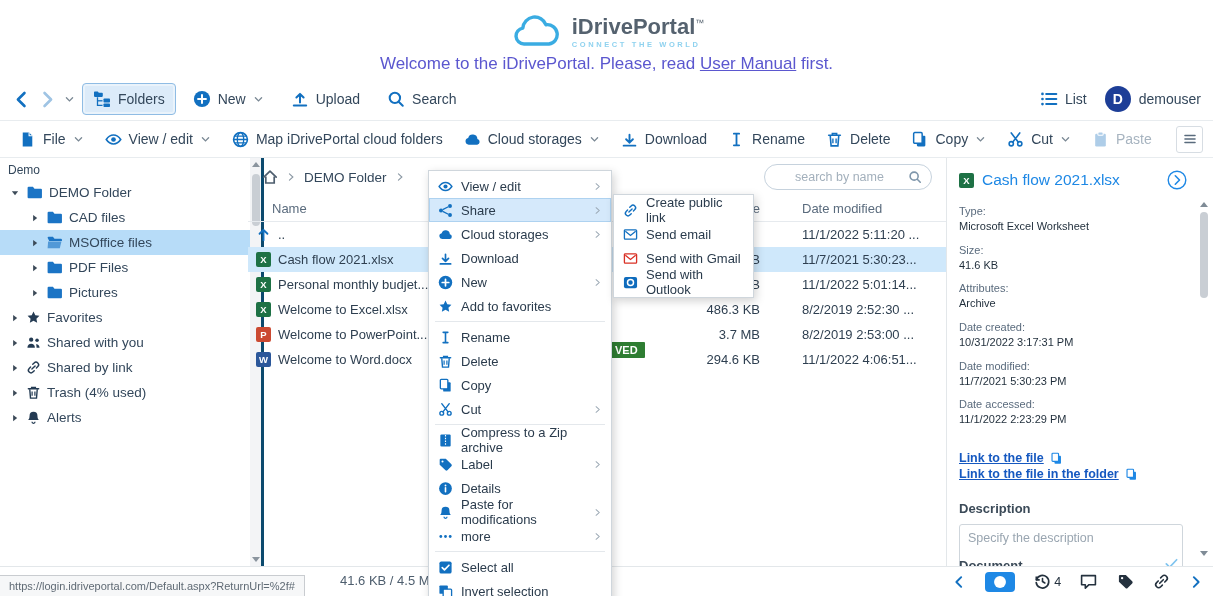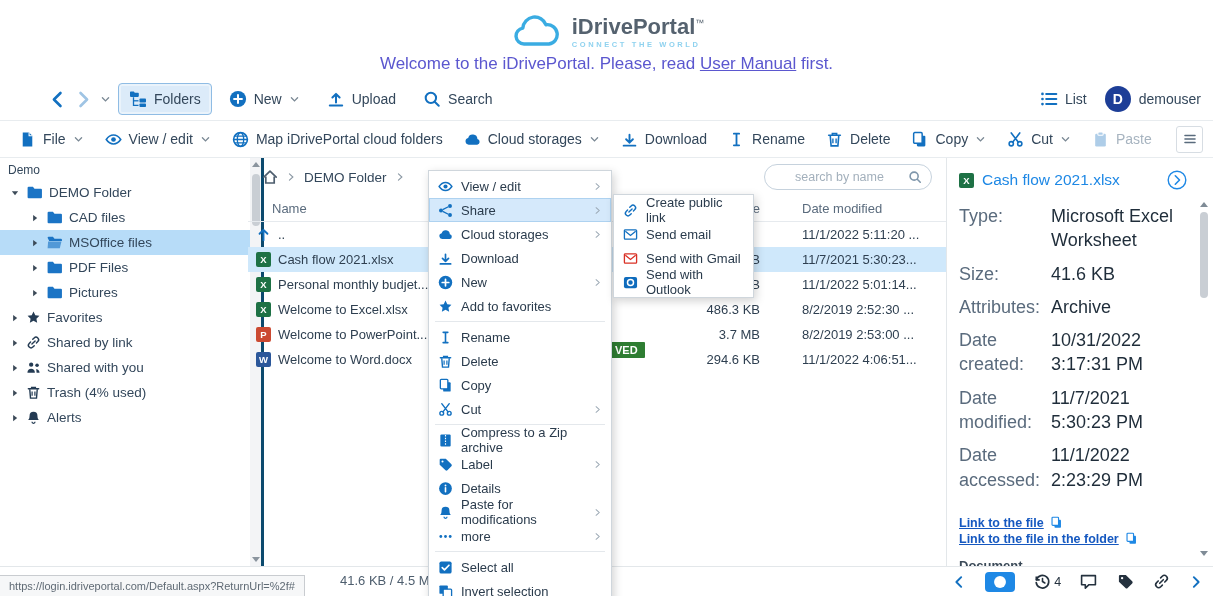--- a/index.html
+++ b/index.html
@@ -15,21 +15,21 @@
   .logo-row{ display:flex; justify-content:center; align-items:center; gap:9px; padding-top:15px; }
   .logo-cloud{ width:54px; height:34px; }
   .logo-title{ font-size:22px; color:#55626f; font-weight:bold; line-height:1; text-align:left; }
   .logo-title sup{ font-size:9px; font-weight:normal; }
   .logo-tagline{ font-size:7.5px; color:#8fd2ef; letter-spacing:2.6px; font-weight:bold; margin-top:2px; text-align:left; }
   .welcome{ margin-top:5px; text-align:center; font-size:17px; color:#5b57cf; }
   .welcome a{ color:#5b57cf; text-decoration:underline; cursor:pointer; }
 
   
   .tb1{ position:absolute; top:78px; left:0; right:0; height:42px; display:flex; align-items:center;
-        padding:0 12px; gap:7px;margin-left:36px; }
+        padding:0 12px; gap:7px; }
   .navarrow{ width:19px; height:19px; color:#1270c0; cursor:pointer; }
   .navarrow.dis{ color:#9fc4e4; }
   .smallcaret{ width:11px; height:11px; color:#7a8894; cursor:pointer; }
   .btn{ display:flex; align-items:center; gap:7px; padding:6px 10px; border-radius:4px; cursor:pointer;
         font-size:14px; color:#33475b; }
   .btn .bicon{ width:18px; height:18px; color:#1270c0; }
   .btn.folders{ background:#dcebf9; border:1px solid #8fbce4; box-shadow:0 0 0 2px #eaf3fb inset; }
   .tb1-right{ margin-left:auto; display:flex; align-items:center; gap:8px; }
   .avatar{ width:26px; height:26px; border-radius:50%; background:#1d3e97; color:#fff; display:flex;
            align-items:center; justify-content:center; font-weight:bold; font-size:14px; cursor:pointer; }
@@ -103,21 +103,21 @@
   .mdiv{ height:1px; background:#e4e8ec; margin:3px 6px; }
   .smenu{ position:absolute; left:613px; top:194px; width:141px; background:#fff; border:1px solid #cfd6dc;
           box-shadow:2px 3px 9px rgba(0,0,0,.18); z-index:41; padding:3px 0; }
 
   
   .rpanel{ position:absolute; top:158px; left:946px; right:0; bottom:30px; border-left:1px solid #e3e7ea;
            padding:12px 26px 0 12px; overflow:hidden; }
   .rtitle{ display:flex; align-items:center; gap:8px; }
   .rtitle .ttxt{ flex:1; color:#1e88e5; font-size:15.5px; white-space:nowrap; overflow:hidden; }
   .circlechev{ width:20px; height:20px; color:#1e88e5; cursor:pointer; }
-  .drow{ display:flex; margin-top:9px; font-size:18px; line-height:1.35; }
+  .drow{ display:flex; margin-top:9px; font-size:11px; line-height:1.35;flex-direction:column; }
   .drow.first{ margin-top:14px; }
   .dlabel{ width:92px; flex-shrink:0; color:#5a6b7d; }
   .dvalue{ color:#1f2d3a; width:142px; }
   .dlinks{ margin-top:24px; }
   .dlink{ display:flex; align-items:center; gap:6px; margin-top:2px; }
   .dlink a{ color:#1558c0; font-weight:bold; font-size:12.5px; text-decoration:underline; cursor:pointer; white-space:nowrap; }
   .dlink .cic{ width:13px; height:13px; color:#1e88e5; cursor:pointer; }
   .desc-label{ margin-top:20px; font-weight:bold; color:#3b4a58; }
   .descbox{ position:relative; margin-top:8px; width:224px; height:50px; border:1px solid #cfd6dc; border-radius:3px; }
   .descbox textarea{ width:100%; height:100%; border:0; outline:0; resize:none; padding:6px 8px;
@@ -454,43 +454,43 @@
           </svg>
         </span>
       <span>Favorites</span>
     </div>
     <div class="titem">
       <span class="tw" data-icon="treeArrow">
           <svg viewBox="0 0 16 16">
             <path d="M5 3l6.5 5L5 13z" fill="currentColor"></path>
           </svg>
         </span>
-      <span class="oic" data-icon="link">
-          <svg viewBox="0 0 16 16">
-            <path d="m6.3 9.7 3.4-3.4" stroke="currentColor" stroke-width="1.5" stroke-linecap="round"></path>
-            <path d="m7.2 4.6 1.5-1.5a2.75 2.75 0 0 1 3.9 3.9l-1.5 1.5M8.8 11.4l-1.5 1.5a2.75 2.75 0 0 1-3.9-3.9l1.5-1.5" fill="none" stroke="currentColor" stroke-width="1.5" stroke-linecap="round"></path>
-          </svg>
-        </span>
-      <span>Shared by link</span>
-    </div>
-    <div class="titem">
-      <span class="tw" data-icon="treeArrow">
-          <svg viewBox="0 0 16 16">
-            <path d="M5 3l6.5 5L5 13z" fill="currentColor"></path>
-          </svg>
-        </span>
       <span class="oic" data-icon="people">
           <svg viewBox="0 0 16 16">
             <circle cx="5.5" cy="5" r="2.3" fill="currentColor"></circle>
             <path d="M1.5 13.5c0-2.3 1.8-4.1 4-4.1s4 1.8 4 4.1z" fill="currentColor"></path>
             <circle cx="11.8" cy="5.6" r="1.9" fill="currentColor"></circle>
             <path d="M10.9 9.6c2.1.4 3.6 2 3.6 3.9h-3.2z" fill="currentColor"></path>
           </svg>
         </span>
       <span>Shared with you</span>
+    </div>
+    <div class="titem">
+      <span class="tw" data-icon="treeArrow">
+          <svg viewBox="0 0 16 16">
+            <path d="M5 3l6.5 5L5 13z" fill="currentColor"></path>
+          </svg>
+        </span>
+      <span class="oic" data-icon="link">
+          <svg viewBox="0 0 16 16">
+            <path d="m6.3 9.7 3.4-3.4" stroke="currentColor" stroke-width="1.5" stroke-linecap="round"></path>
+            <path d="m7.2 4.6 1.5-1.5a2.75 2.75 0 0 1 3.9 3.9l-1.5 1.5M8.8 11.4l-1.5 1.5a2.75 2.75 0 0 1-3.9-3.9l1.5-1.5" fill="none" stroke="currentColor" stroke-width="1.5" stroke-linecap="round"></path>
+          </svg>
+        </span>
+      <span>Shared by link</span>
     </div>
     <div class="titem">
       <span class="tw" data-icon="treeArrow">
           <svg viewBox="0 0 16 16">
             <path d="M5 3l6.5 5L5 13z" fill="currentColor"></path>
           </svg>
         </span>
       <span class="oic" data-icon="trash">
           <svg viewBox="0 0 16 16">
             <path d="M2.5 4h11" stroke="currentColor" stroke-width="1.5" stroke-linecap="round"></path>

